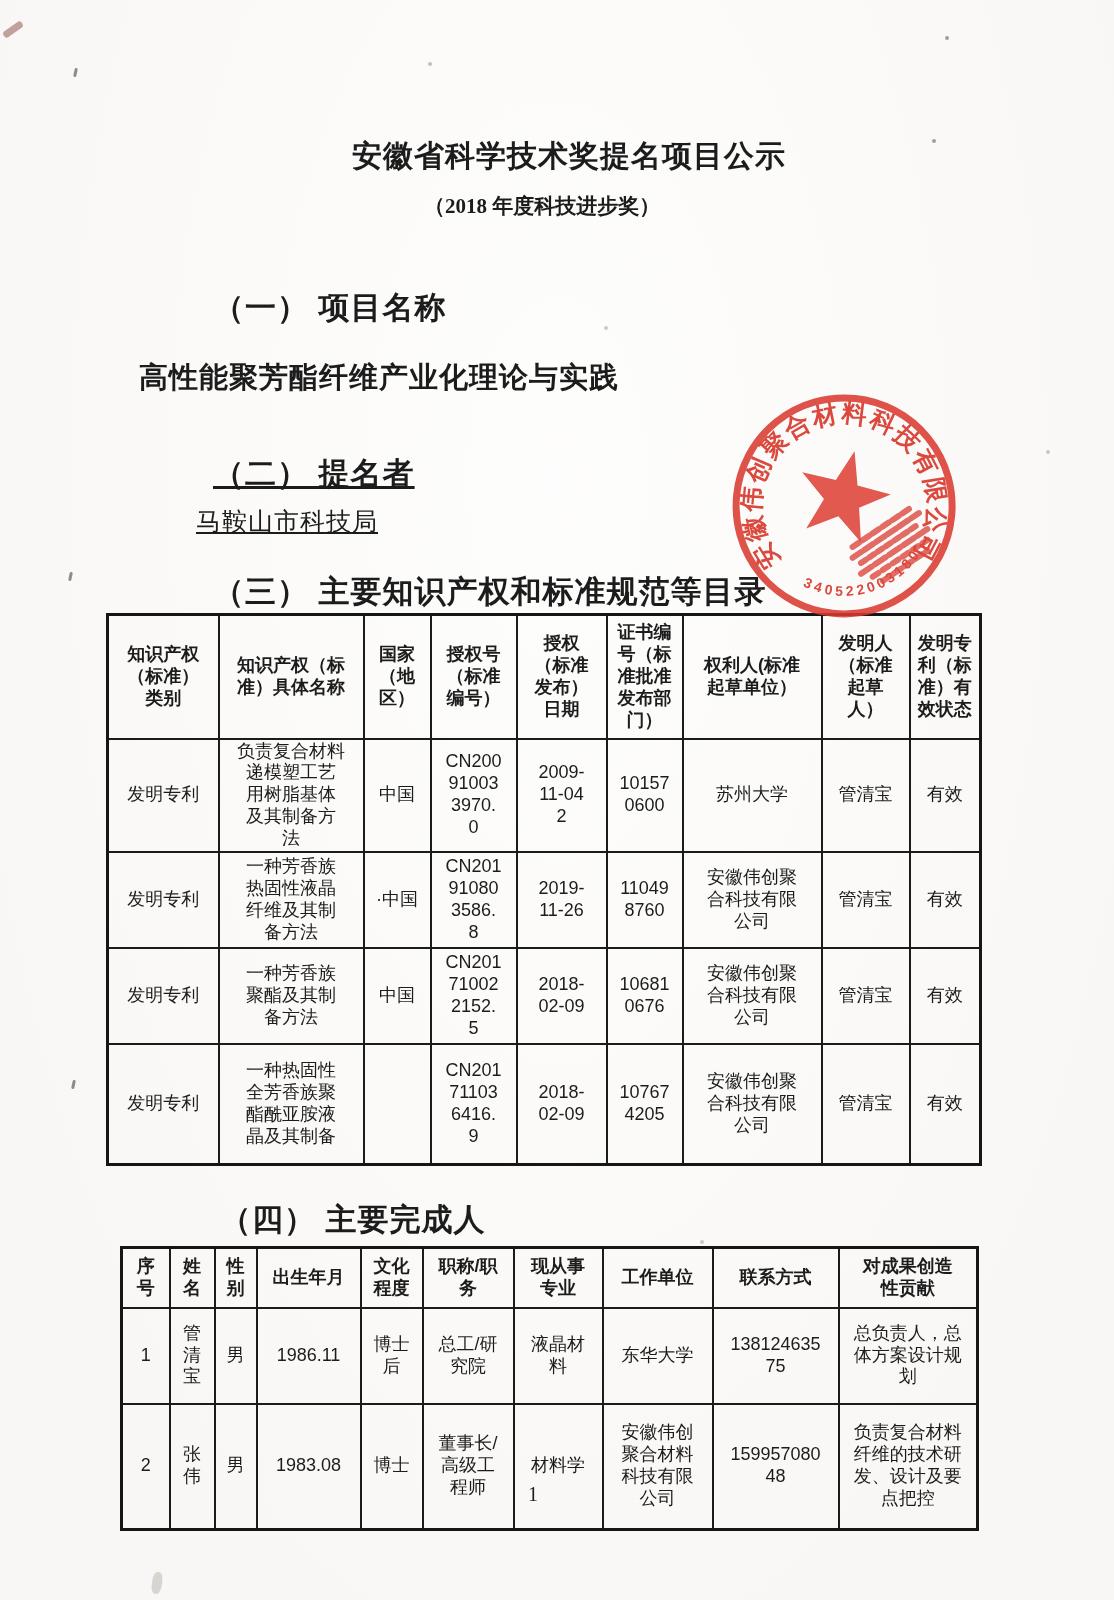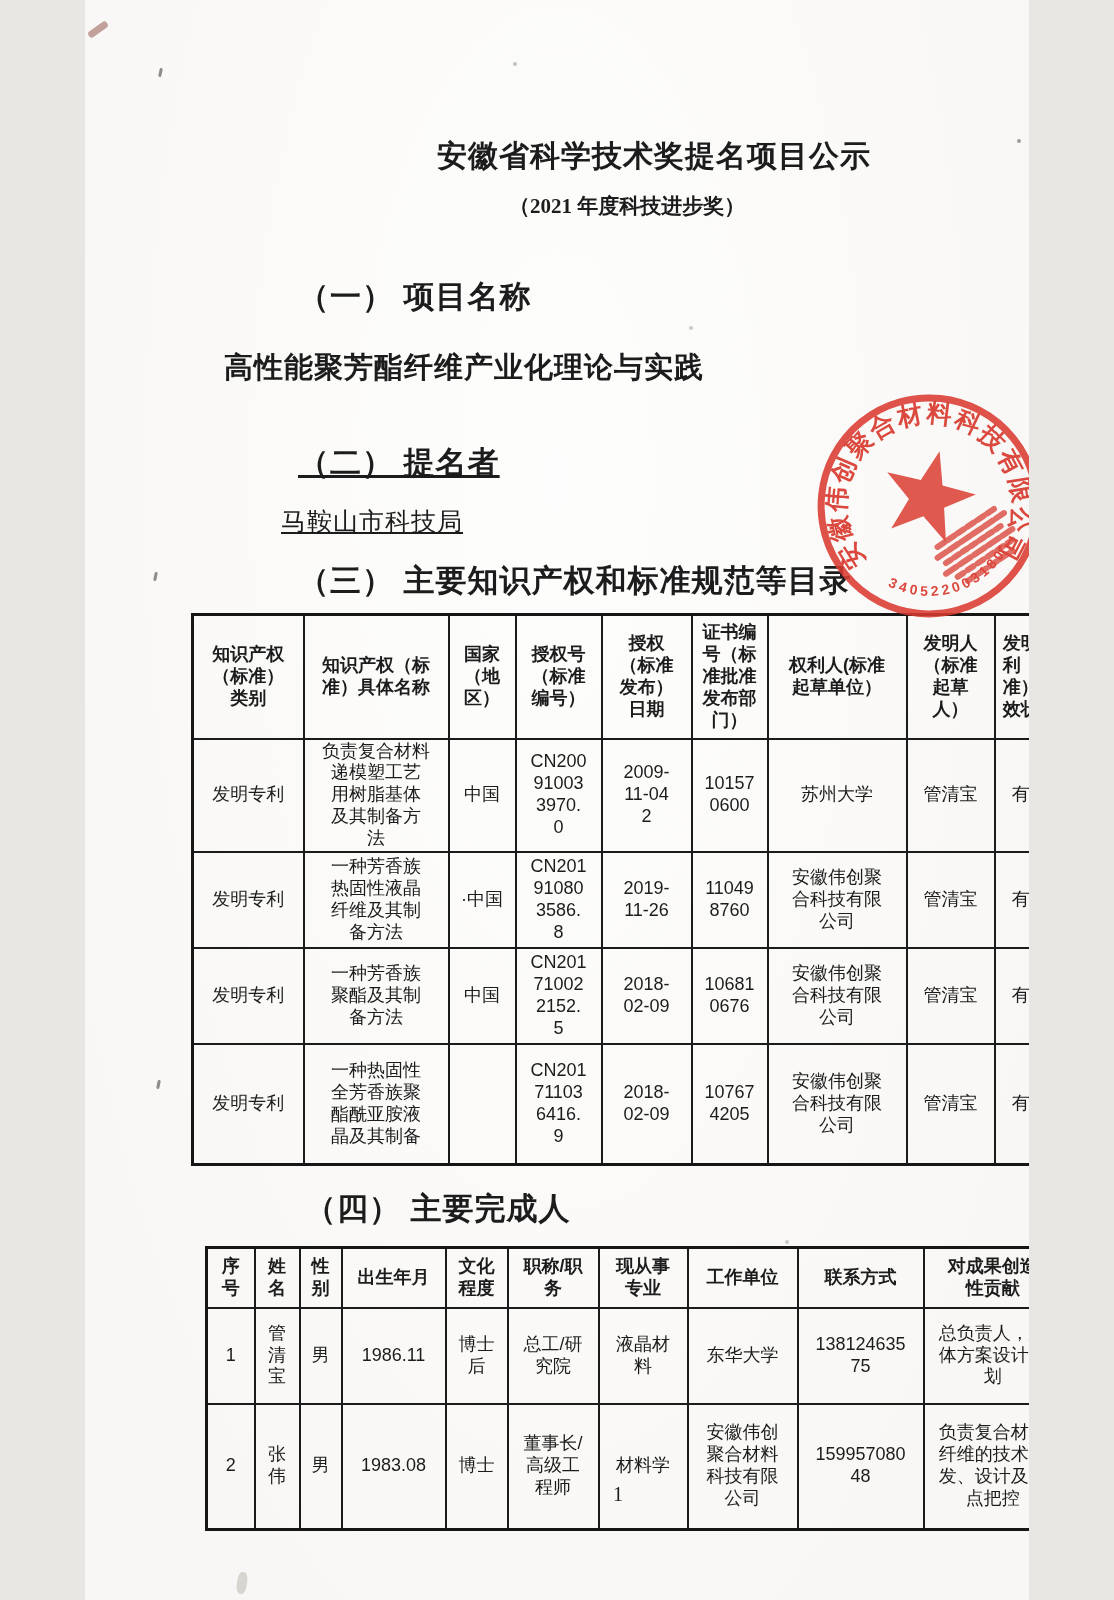--- a/index.html
+++ b/index.html
@@ -3,47 +3,48 @@
 <meta charset="utf-8">
 <style>
   html,body{margin:0;padding:0;}
   body{
     background:#e8e6e2;
     font-family:"Liberation Sans","DejaVu Sans",sans-serif;
     color:#1c1c1c;
   }
   .page{
     position:relative;
-    width:944px;height:1600px;
+    width:1114px;height:1600px;
     margin:0 auto;
     background:#fcfbf9;
     background-image:radial-gradient(ellipse at 50% 30%, rgba(255,255,255,0.6), rgba(0,0,0,0.015) 80%);
     overflow:hidden;
   }
   .abs{position:absolute;}
   .doc-title{
     left:352px;top:136px;
     font-size:30px;font-weight:bold;letter-spacing:1px;
     font-family:"Liberation Sans","DejaVu Sans",sans-serif;
   }
   .doc-subtitle{
     left:424px;top:192px;
     font-size:21px;font-weight:bold;
     font-family:"Liberation Serif","DejaVu Serif",serif;
   }
   .sec-heading{
     font-size:31px;font-weight:bold;letter-spacing:1px;
     font-family:"Liberation Sans","DejaVu Sans",sans-serif;
+    margin-top:11px;
   }
   .h-one{left:213px;top:276px;}
   .h-two{left:213px;top:442px;text-decoration:underline;}
   .h-three{left:213px;top:560px;}
   .h-four{left:220px;top:1188px;}
   .project-name{
-    left:139px;top:348px;
+    left:139px;top:358px;
     font-size:29px;font-weight:600;letter-spacing:1px;
     font-family:"Liberation Serif","DejaVu Serif",serif;
   }
   .nominator{
     left:196px;top:505px;
     font-size:25px;letter-spacing:1px;
     font-family:"Liberation Serif","DejaVu Serif",serif;
     text-decoration:underline;
   }
   .page-number{
@@ -90,21 +91,21 @@
   .dot{width:4px;height:4px;}
   .smudge{width:10px;height:22px;background:#9a948c;opacity:.35;border-radius:40%;transform:rotate(8deg);}
   .corner-mark{width:22px;height:7px;background:#8c4a42;opacity:.5;transform:rotate(-35deg);border-radius:3px;}
 </style>
 </head>
 <body>
 
 <div class="page">
 
   <div class="abs doc-title">安徽省科学技术奖提名项目公示</div>
-  <div class="abs doc-subtitle">（2021 年度科技进步奖）</div>
+  <div class="abs doc-subtitle">（2018 年度科技进步奖）</div>
 
   <div class="abs sec-heading h-one">（一） 项目名称</div>
   <div class="abs project-name">高性能聚芳酯纤维产业化理论与实践</div>
 
   <div class="abs sec-heading h-two">（二） 提名者</div>
   <div class="abs nominator">马鞍山市科技局</div>
 
   <div class="abs sec-heading h-three">（三） 主要知识产权和标准规范等目录</div>
 
   <table class="abs ip-table">

